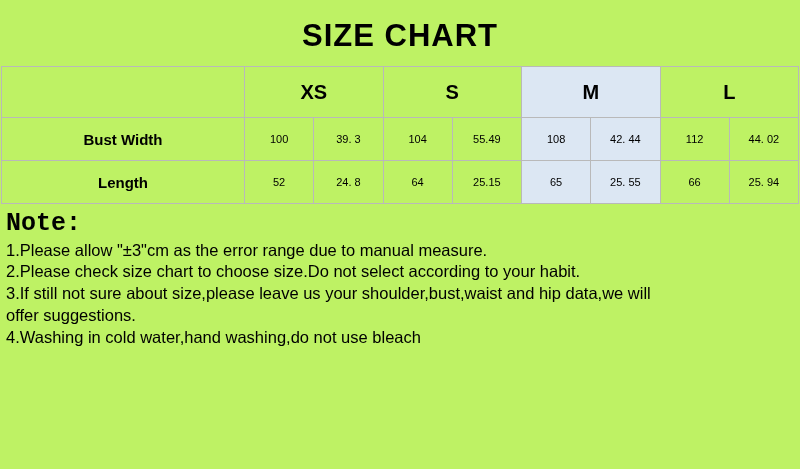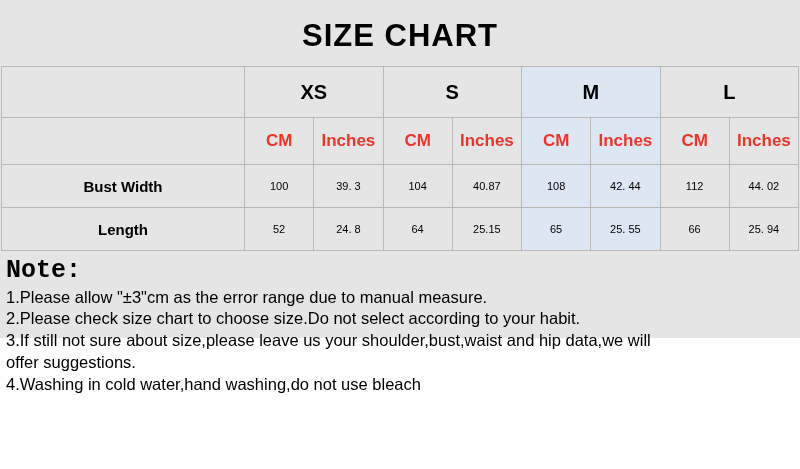--- a/index.html
+++ b/index.html
@@ -10,23 +10,23 @@
   body {
     width: 800px;
     height: 469px;
     font-family: "Liberation Sans", sans-serif;
     color: #000000;
     overflow: hidden;
   }
   .page {
     position: relative;
     width: 800px;
-    height: 338px;
+    height: 469px;
     box-sizing: border-box;
-    background: #e5e5e5;
+    background: #bef264;
   }
   .title {
     text-align: center;
     font-size: 31px;
     font-weight: bold;
     letter-spacing: 1px;
     padding-top: 18px;
     padding-bottom: 12px;
     font-family: "Liberation Sans", sans-serif;
   }
@@ -95,38 +95,27 @@
 
   <table class="size-chart">
     <tbody>
       <tr>
         <td class="col-label blank"></td>
         <td class="size-head" colspan="2">XS</td>
         <td class="size-head" colspan="2">S</td>
         <td class="size-head hl" colspan="2">M</td>
         <td class="size-head" colspan="2">L</td>
       </tr>
-      <tr>
-        <td class="col-label blank"></td>
-        <td class="unit-head col-val">CM</td>
-        <td class="unit-head col-val">Inches</td>
-        <td class="unit-head col-val">CM</td>
-        <td class="unit-head col-val">Inches</td>
-        <td class="unit-head col-val hl">CM</td>
-        <td class="unit-head col-val hl">Inches</td>
-        <td class="unit-head col-val">CM</td>
-        <td class="unit-head col-val">Inches</td>
-      </tr>
 
       <tr>
         <td class="row-label">Bust Width</td>
         <td class="val">100</td>
         <td class="val">39. 3</td>
         <td class="val">104</td>
-        <td class="val">40.87</td>
+        <td class="val">55.49</td>
         <td class="val hl">108</td>
         <td class="val hl">42. 44</td>
         <td class="val">112</td>
         <td class="val">44. 02</td>
       </tr>
 
 
       <tr>
         <td class="row-label">Length</td>
         <td class="val">52</td>

